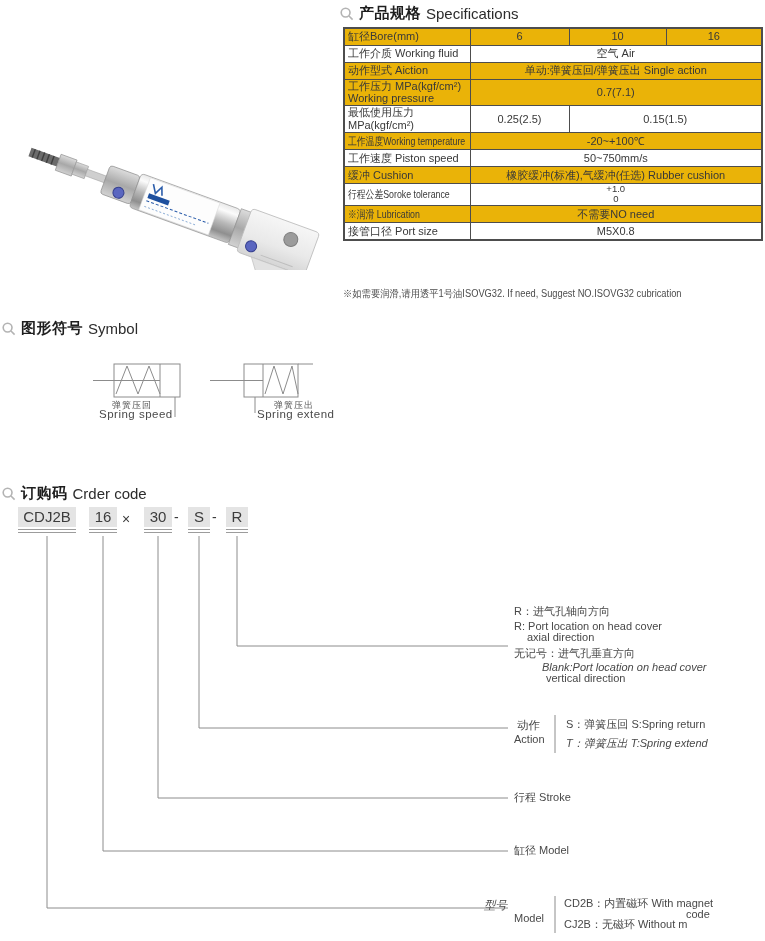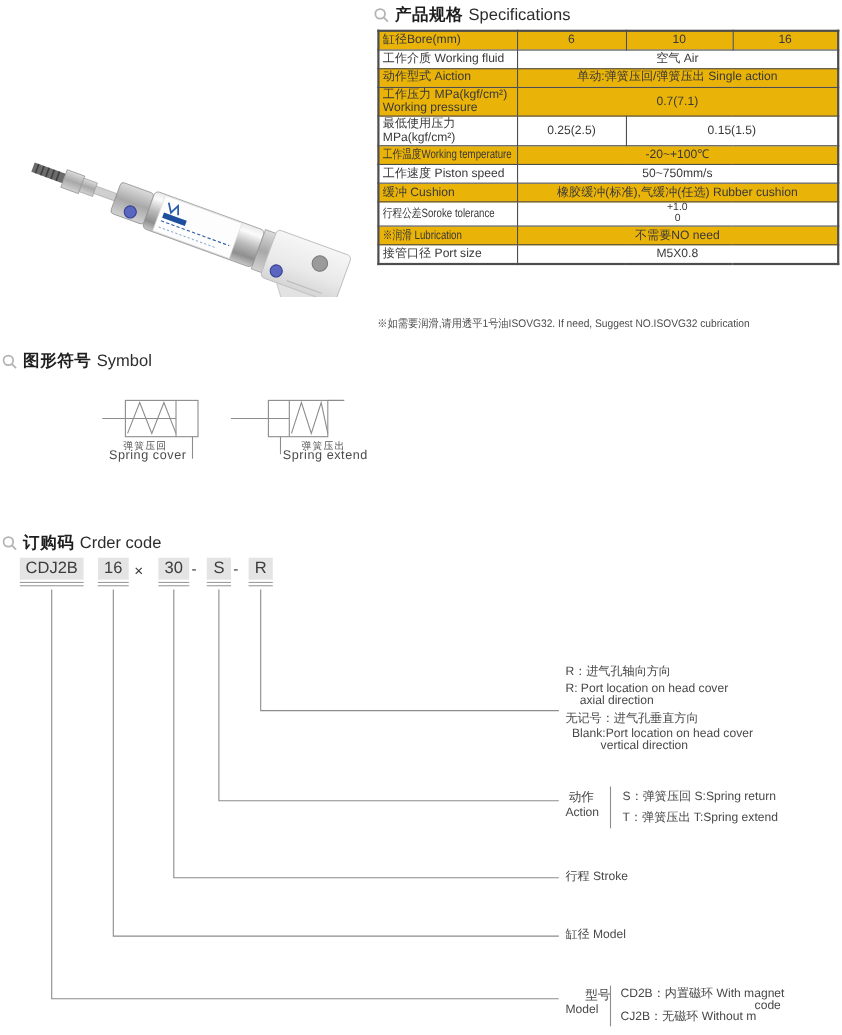--- a/index.html
+++ b/index.html
@@ -199,21 +199,21 @@
   <g>
     <rect x="194" y="14" width="54" height="33"></rect>
     <line x1="248" y1="14" x2="263" y2="14"></line>
     <line x1="213" y1="14" x2="213" y2="47"></line>
     <polyline points="215,44 224,16 233,44 242,16 248,44"></polyline>
     <line x1="160" y1="30.5" x2="213" y2="30.5"></line>
     <line x1="205" y1="47" x2="205" y2="63"></line>
   </g>
 </svg>
 <div class="abs symzh" style="left:112px; top:399px;">弹簧压回</div>
-<div class="abs symen" style="left:99px; top:408px;">Spring cover</div>
+<div class="abs symen" style="left:99px; top:408px;">Spring speed</div>
 <div class="abs symzh" style="left:274px; top:399px;">弹簧压出</div>
 <div class="abs symen" style="left:257px; top:408px;">Spring extend</div>
 
 <div class="abs heading" style="left:2px; top:484px;">
   <svg class="mag" viewBox="0 0 14 14">
     <circle cx="5.6" cy="5.6" r="4.4" fill="none" stroke="#b3b3b3" stroke-width="1.6"></circle>
     <line x1="9" y1="9" x2="12.6" y2="12.6" stroke="#b3b3b3" stroke-width="1.6"></line>
   </svg>
   <span class="zh">订购码</span>
   <span class="en">Crder code</span>
@@ -245,28 +245,28 @@
   <path d="M199 536 V728 H508"></path>
   <path d="M237 536 V646 H508"></path>
   <line x1="555" y1="715" x2="555" y2="753"></line>
   <line x1="555" y1="896" x2="555" y2="933"></line>
 </svg>
 
 <div class="abs callout" style="left:514px; top:605px;">R：进气孔轴向方向</div>
 <div class="abs callout" style="left:514px; top:620px;">R: Port location on head cover</div>
 <div class="abs callout" style="left:527px; top:631px;">axial direction</div>
 <div class="abs callout" style="left:514px; top:647px;">无记号：进气孔垂直方向</div>
-<div class="abs callout" style="left:520px; top:661px;">Blank:Port location on head cover</div>
+<div class="abs callout" style="left:542px; top:661px;font-style:italic;">Blank:Port location on head cover</div>
 <div class="abs callout" style="left:546px; top:672px;">vertical direction</div>
 
 <div class="abs callout zhlab" style="left:517px; top:719px;">动作</div>
 <div class="abs callout" style="left:514px; top:733px;">Action</div>
 <div class="abs callout" style="left:566px; top:718px;">S：弹簧压回 S:Spring return</div>
-<div class="abs callout" style="left:566px; top:737px;">T：弹簧压出 T:Spring extend</div>
+<div class="abs callout" style="left:566px; top:737px;font-style:italic;">T：弹簧压出 T:Spring extend</div>
 
 <div class="abs callout" style="left:514px; top:791px;">行程 Stroke</div>
 <div class="abs callout" style="left:514px; top:844px;">缸径 Model</div>
 
-<div class="abs callout zhlab" style="left:532px; top:899px;">型号</div>
+<div class="abs callout zhlab" style="left:484px; top:899px;font-style:italic;">型号</div>
 <div class="abs callout" style="left:514px; top:912px;">Model</div>
 <div class="abs callout" style="left:564px; top:897px;">CD2B：内置磁环 With magnet</div>
 <div class="abs callout" style="left:686px; top:908px;">code</div>
 <div class="abs callout" style="left:564px; top:918px;">CJ2B：无磁环 Without m</div>
 
 </body></html>

